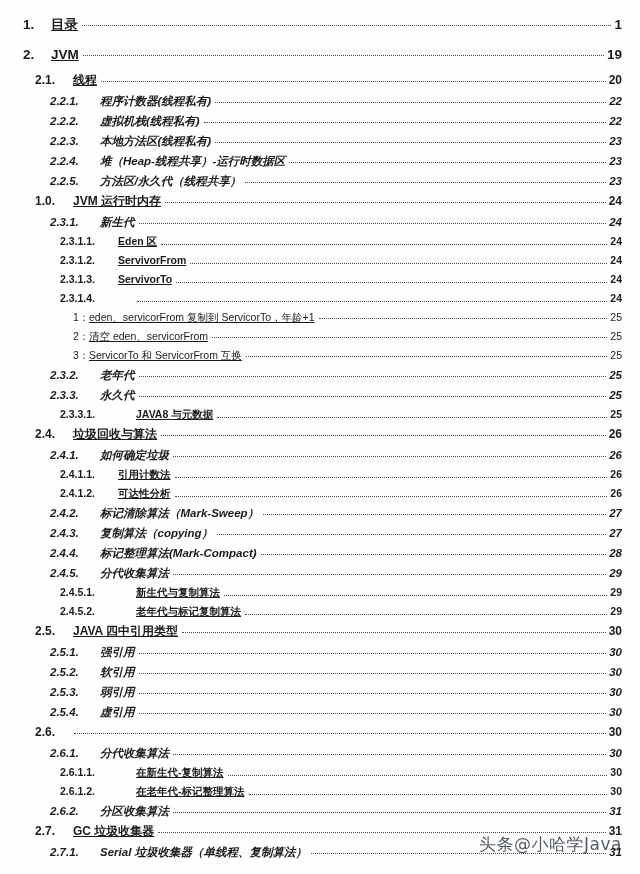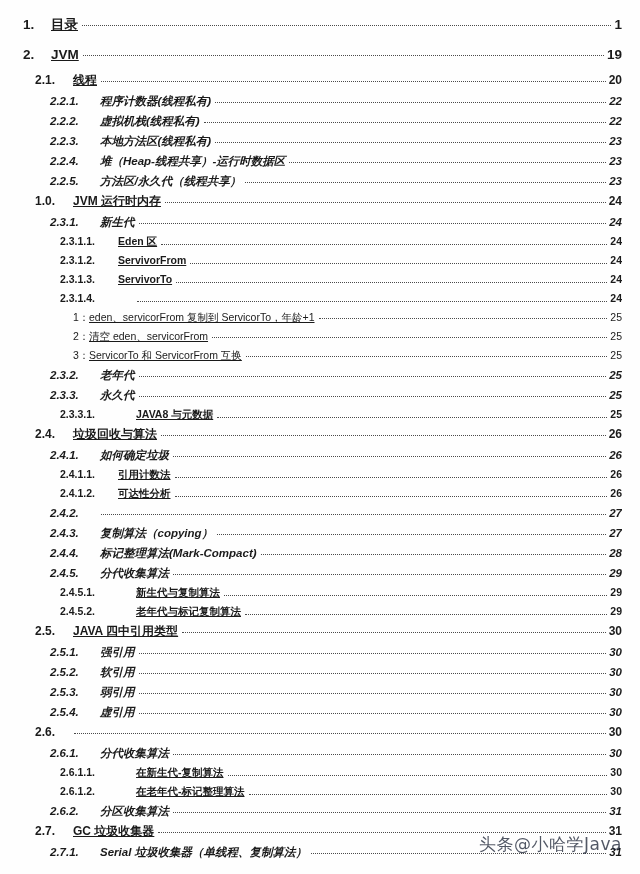--- a/index.html
+++ b/index.html
@@ -279,20 +279,21 @@
         <span class="toc-page-num">26</span>
       </div>
       <div class="toc-entry lvl4">
         <span class="toc-num">2.4.1.2.</span>
         <span class="toc-title noit">可达性分析</span>
         <span class="toc-leader"></span>
         <span class="toc-page-num">26</span>
       </div>
       <div class="toc-entry lvl3">
         <span class="toc-num">2.4.2.</span>
+        <span class="toc-title it">标记清除算法（Mark-Sweep）</span>
         <span class="toc-leader"></span>
         <span class="toc-page-num">27</span>
       </div>
       <div class="toc-entry lvl3">
         <span class="toc-num">2.4.3.</span>
         <span class="toc-title it">复制算法（copying）</span>
         <span class="toc-leader"></span>
         <span class="toc-page-num">27</span>
       </div>
       <div class="toc-entry lvl3">

